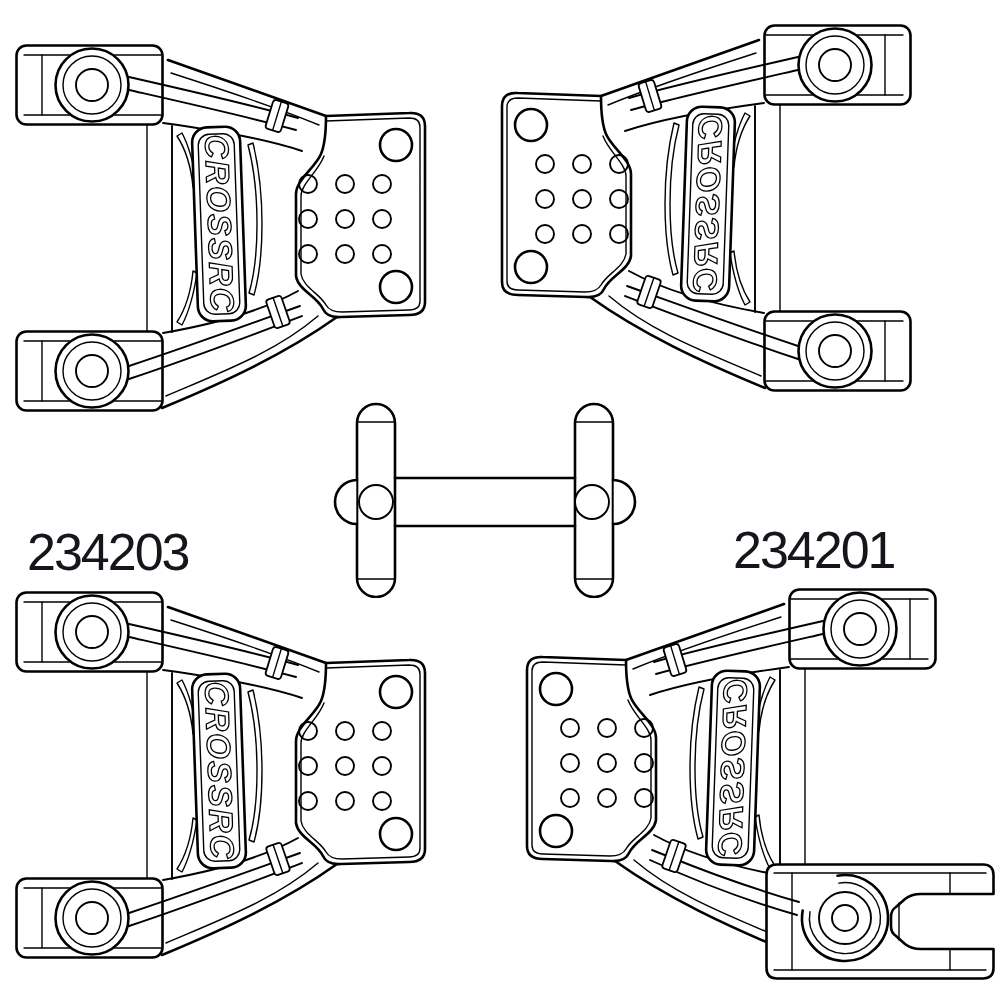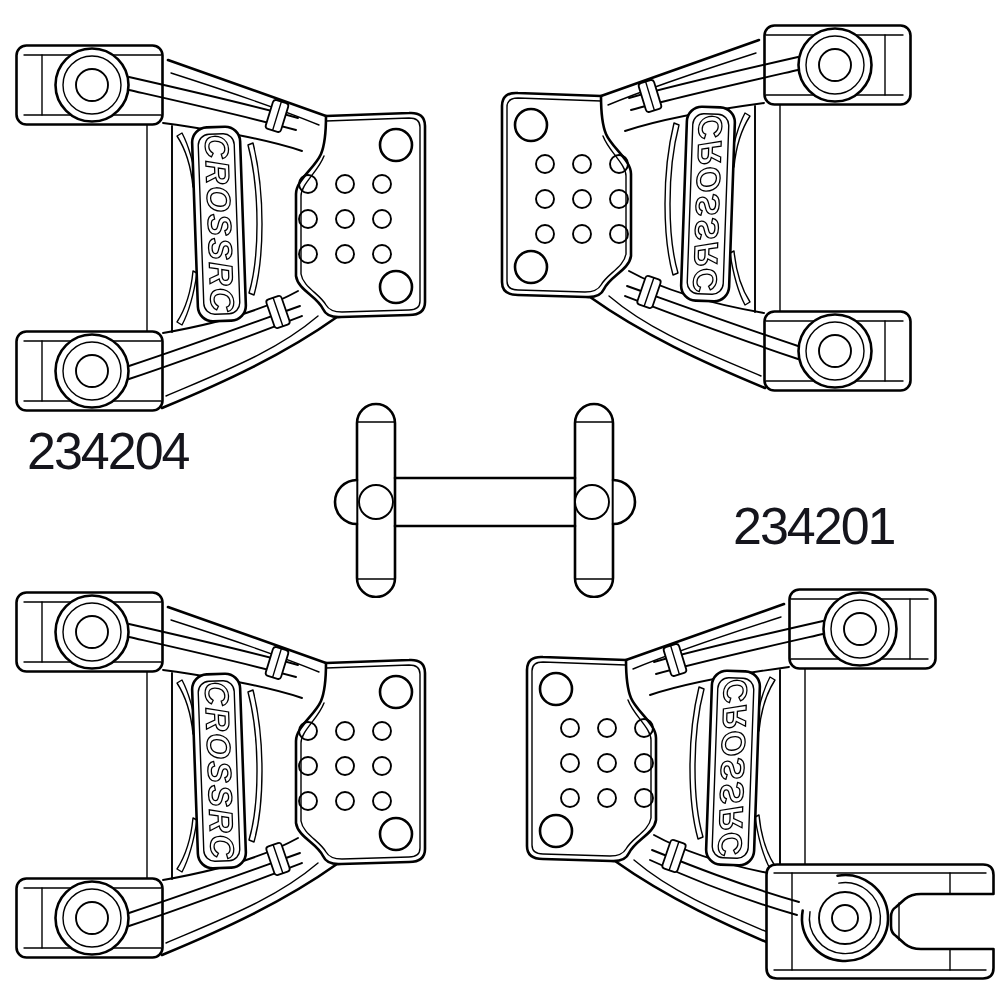--- a/index.html
+++ b/index.html
@@ -149,16 +149,16 @@
     <line class="o" x1="65" y1="76" x2="245" y2="76"></line>
     <line class="o" x1="65" y1="124" x2="245" y2="124"></line>
     <path class="w o" d="M 27,78 A 22,22 0 0 0 27,122"></path>
     <line class="i" x1="27" y1="78" x2="27" y2="122"></line>
     <path class="w o" d="M 283,78 A 22,22 0 0 1 283,122"></path>
     <line class="i" x1="283" y1="78" x2="283" y2="122"></line>
     <circle class="w m" cx="46" cy="100" r="17"></circle>
     <circle class="w m" cx="262" cy="100" r="17"></circle>
   </svg>
 
-  <div class="plabel" style="left:27px;top:425px">234204</div>
-  <div class="plabel" style="left:733px;top:500px">234201</div>
+  <div class="plabel" style="left:27px;top:526px">234203</div>
+  <div class="plabel" style="left:733px;top:524px">234201</div>
 
 </div>
 
 </body></html>

